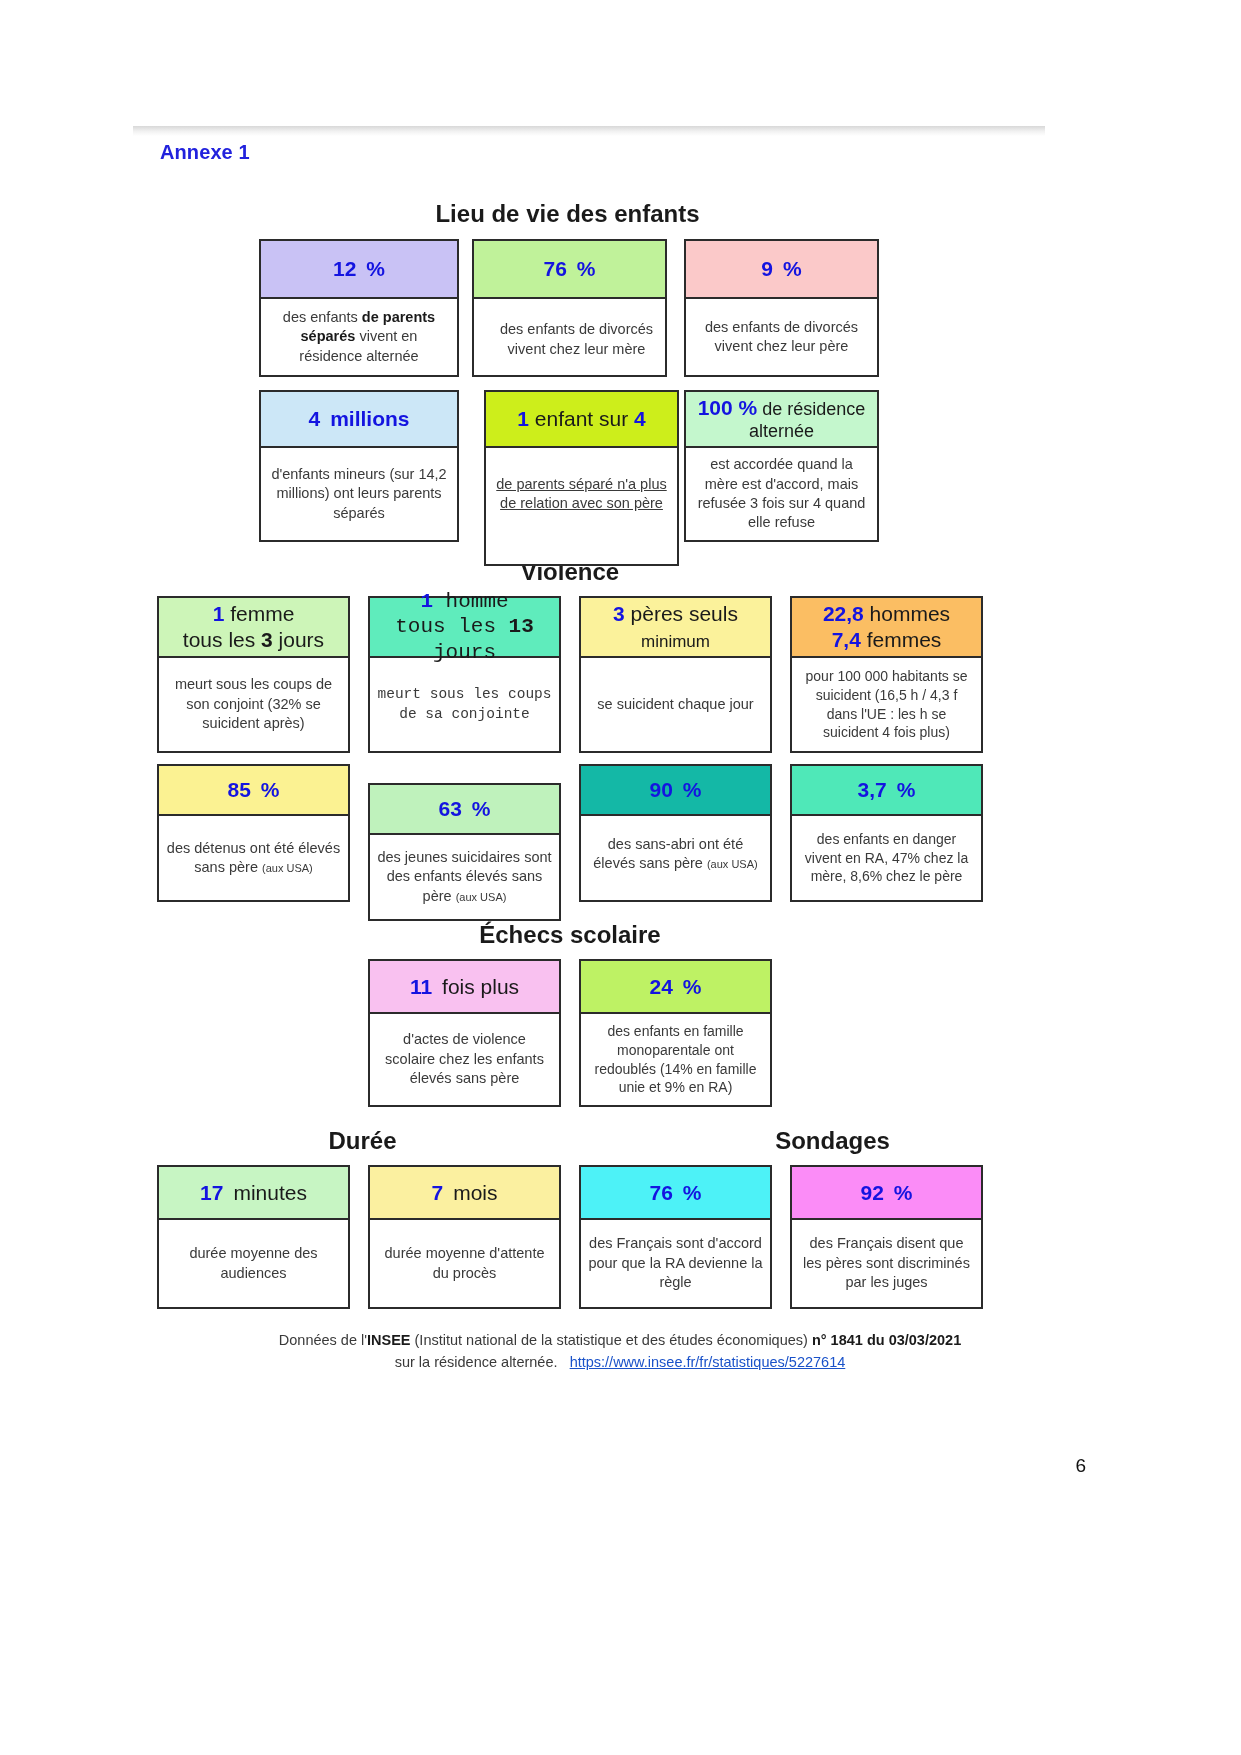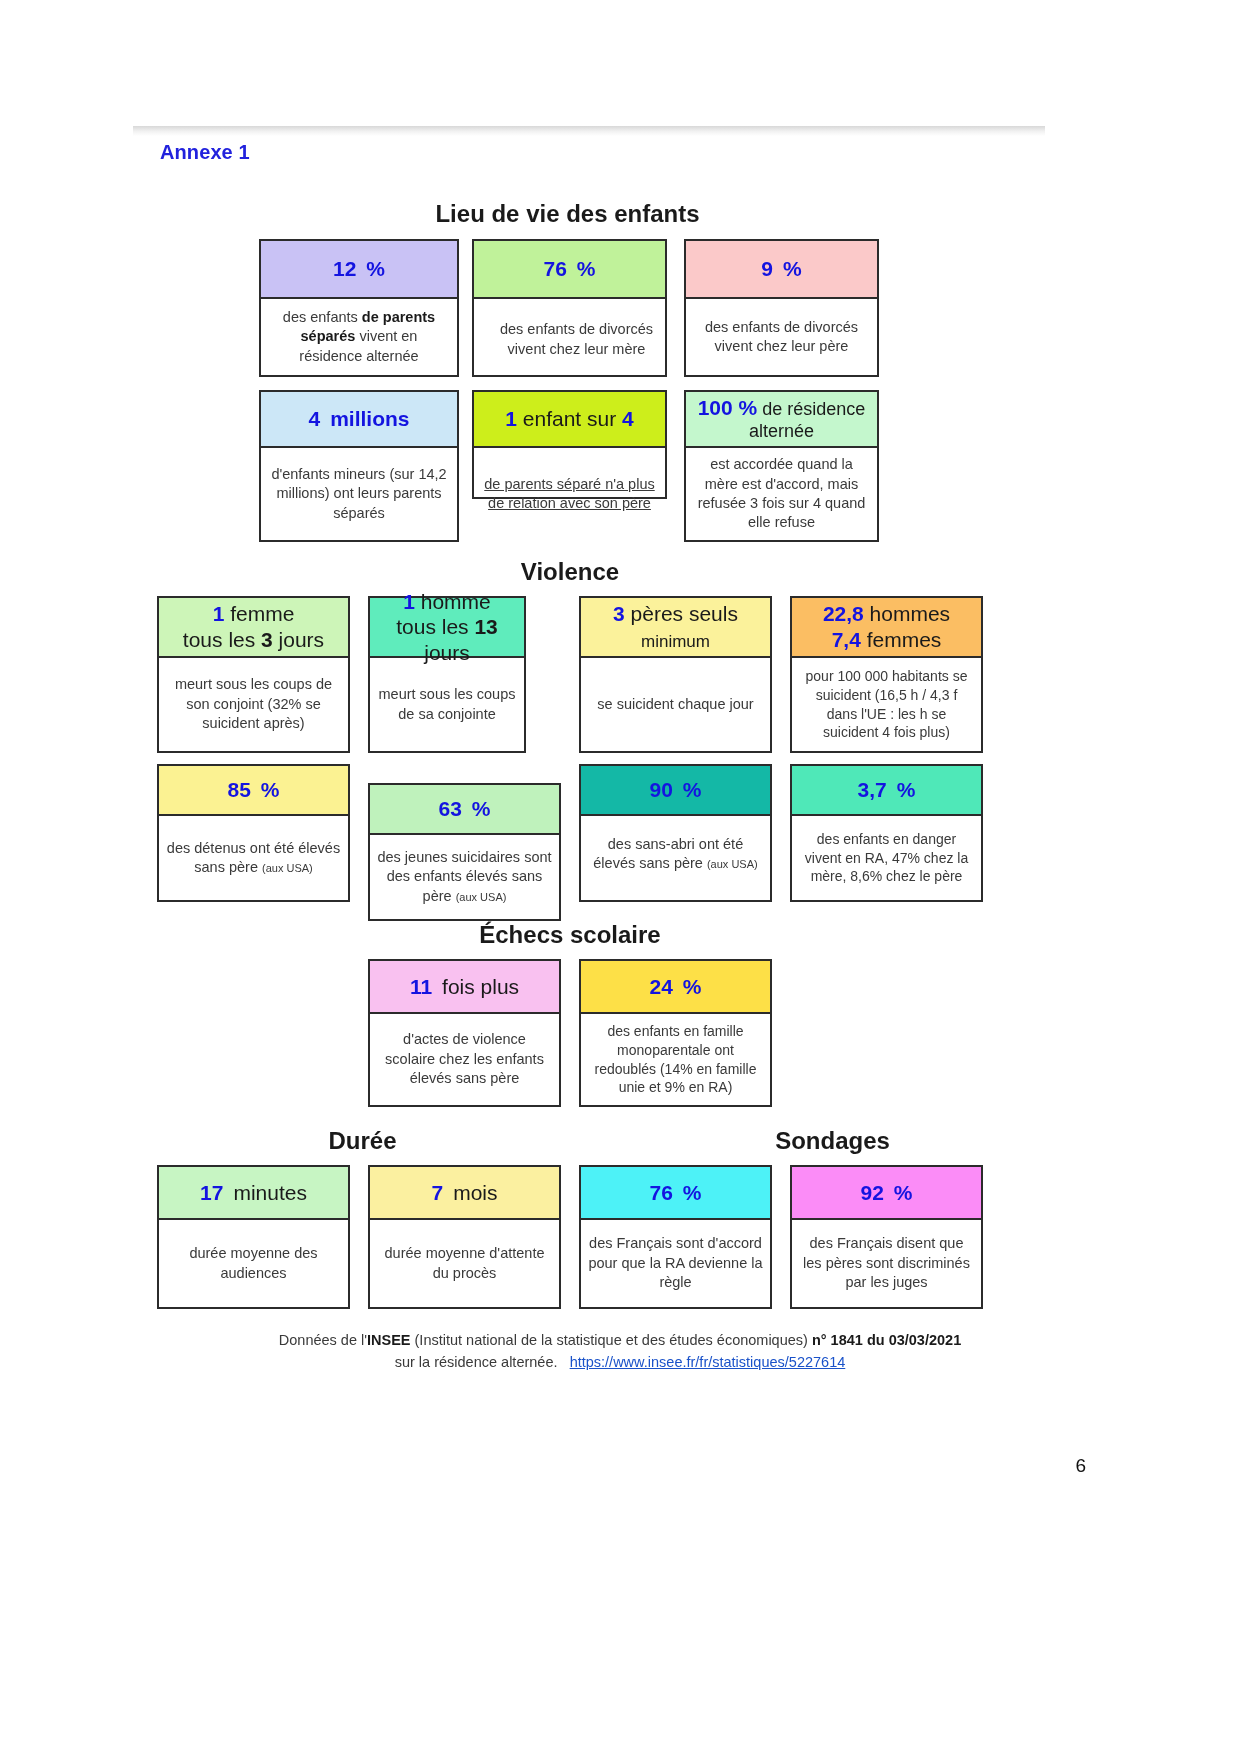--- a/index.html
+++ b/index.html
@@ -141,21 +141,21 @@
   </div>
 
   <div class="card" style="left:259px;top:390px;width:200px;height:152px;">
     <div class="head" style="height:56px;background:#cce7f7;">
       <span class="num">4</span>
         <span class="num"> millions</span>
     </div>
     <div class="body" style="height:92px;">d'enfants mineurs (sur 14,2 millions) ont leurs parents séparés</div>
   </div>
 
-  <div class="card" style="left:472px;top:390px;width:195px;height:109px;">
+  <div class="card" style="left:484px;top:390px;width:195px;height:176px;">
     <div class="head" style="height:56px;background:#cdee1b;">
       <span><span class="num">1</span><span> enfant sur </span><span class="num">4</span></span>
     </div>
     <div class="body" style="height:92px;text-decoration:underline;">de parents séparé n'a plus de relation avec son père</div>
   </div>
 
   <div class="card" style="left:684px;top:390px;width:195px;height:152px;">
     <div class="head" style="height:56px;background:#c4f7cd;font-size:18px;">
       <span><span class="num" style="font-size:21px;">100 %</span><span> de résidence alternée</span></span>
     </div>
@@ -165,21 +165,21 @@
   <div class="card" style="left:157px;top:596px;width:193px;height:157px;">
     <div class="head" style="height:60px;background:#cdf5b8;">
       <span>
         <span class="num">1</span><span> femme</span><br>
         <span>tous les </span><b>3</b><span> jours</span>
       </span>
     </div>
     <div class="body" style="height:93px;">meurt sous les coups de son conjoint (32% se suicident après)</div>
   </div>
 
-  <div class="card" style="left:368px;top:596px;width:158px;height:157px;">
+  <div class="card" style="left:368px;top:596px;width:193px;height:157px;font-family:Liberation Mono, monospace;">
     <div class="head" style="height:60px;background:#5fecbc;">
       <span>
         <span class="num">1</span><span> homme</span><br>
         <span>tous les </span><b>13</b><span> jours</span>
       </span>
     </div>
     <div class="body" style="height:93px;">meurt sous les coups de sa conjointe</div>
   </div>
 
   <div class="card" style="left:579px;top:596px;width:193px;height:157px;">
@@ -242,21 +242,21 @@
 
   <div class="card" style="left:368px;top:959px;width:193px;height:148px;">
     <div class="head" style="height:53px;background:#f9c1f0;">
       <span class="num">11</span>
         <span> fois plus</span>
     </div>
     <div class="body" style="height:91px;">d'actes de violence scolaire chez les enfants élevés sans père</div>
   </div>
 
   <div class="card" style="left:579px;top:959px;width:193px;height:148px;">
-    <div class="head" style="height:53px;background:#fde047;">
+    <div class="head" style="height:53px;background:#bef264;">
       <span class="num">24</span>
         <span class="num"> %</span>
     </div>
     <div class="body" style="height:91px;font-size:14px;">des enfants en famille monoparentale ont redoublés (14% en famille unie et 9% en RA)</div>
   </div>
 
   <div class="card" style="left:157px;top:1165px;width:193px;height:144px;">
     <div class="head" style="height:53px;background:#c7f5c3;">
       <span class="num">17</span>
         <span> minutes</span>

